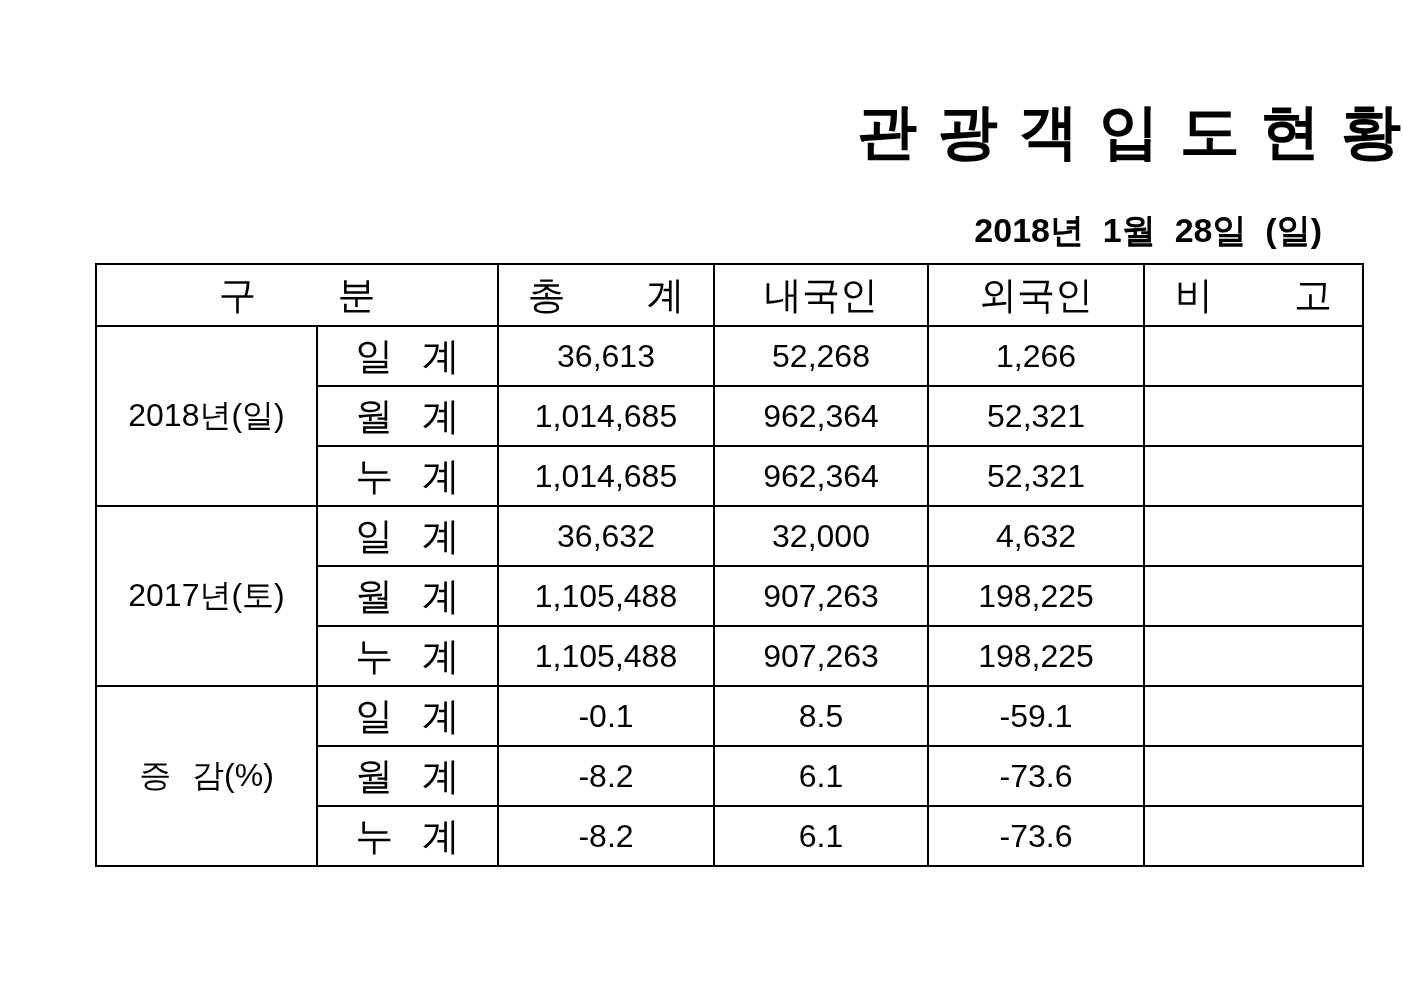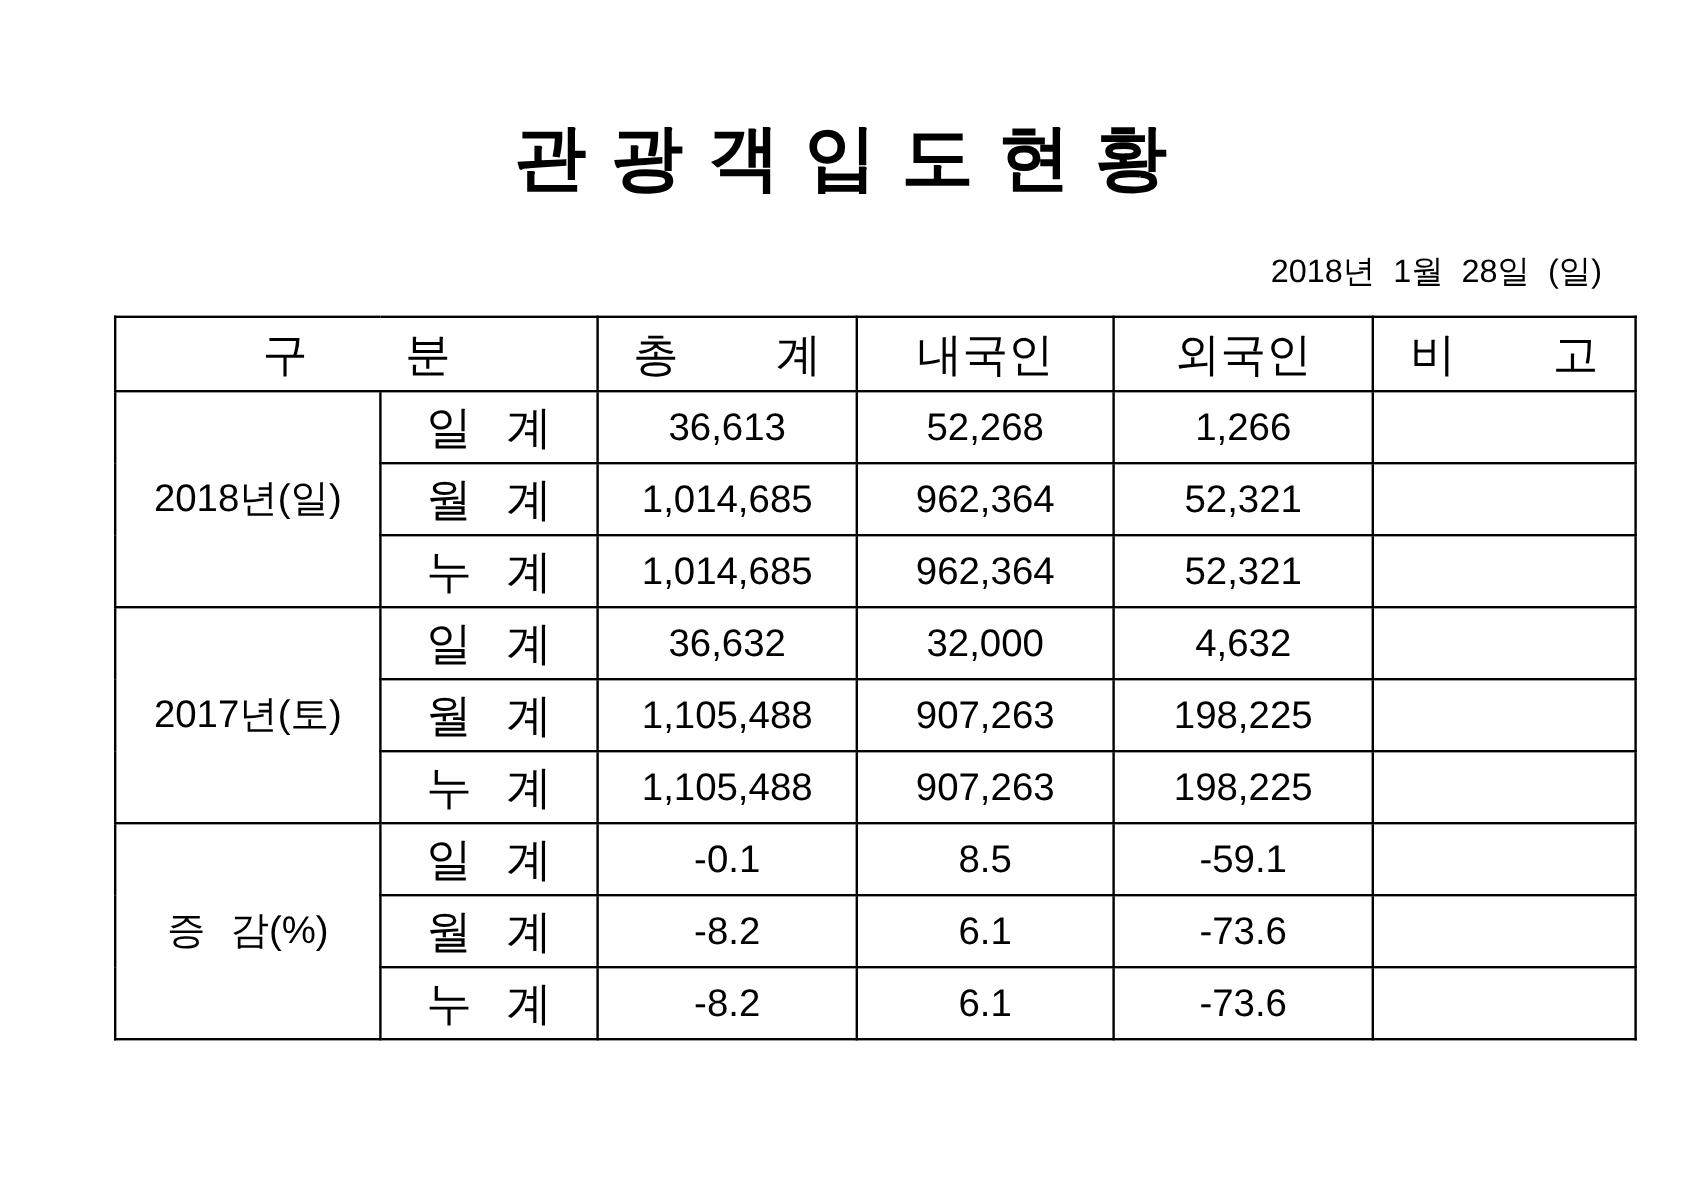--- a/index.html
+++ b/index.html
@@ -8,31 +8,31 @@
     background: #ffffff;
     font-family: "Liberation Sans", "DejaVu Sans", sans-serif;
     color: #000000;
     position: relative;
     overflow: hidden;
   }
   .doc-title {
     position: absolute;
     top: 92px; left: 0;
     width: 100%;
-    text-align: center;
+    text-align: right;
     font-size: 60px;
     font-weight: 800;
     letter-spacing: 2px;
     white-space: pre;
   }
   .doc-date {
     position: absolute;
-    top: 208px; right: 68px;
-    font-size: 27px;
-    font-weight: 400;
+    top: 208px; right: 81px;
+    font-size: 34px;
+    font-weight: 700;
     white-space: pre;
   }
   table.report {
     position: absolute;
     left: 95px; top: 263px;
     width: 1267px;
     border-collapse: collapse;
     table-layout: fixed;
   }
   table.report th, table.report td {

